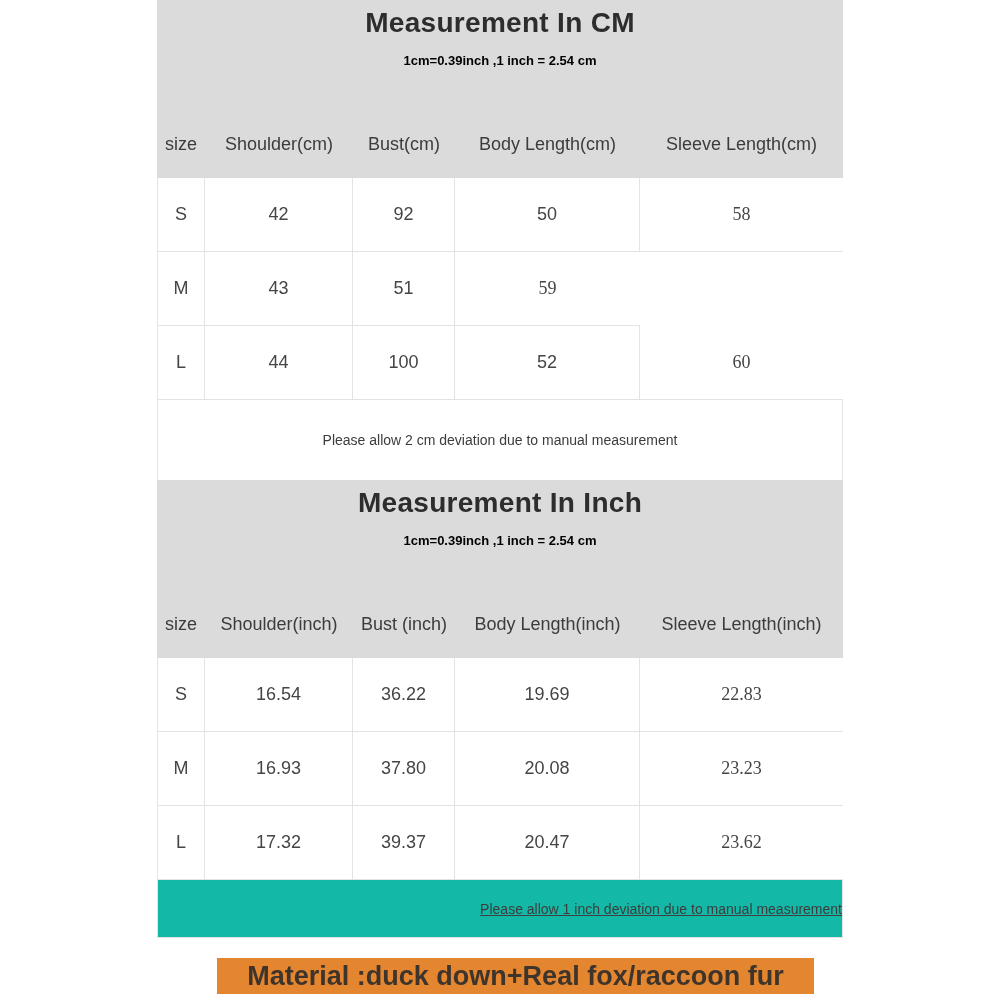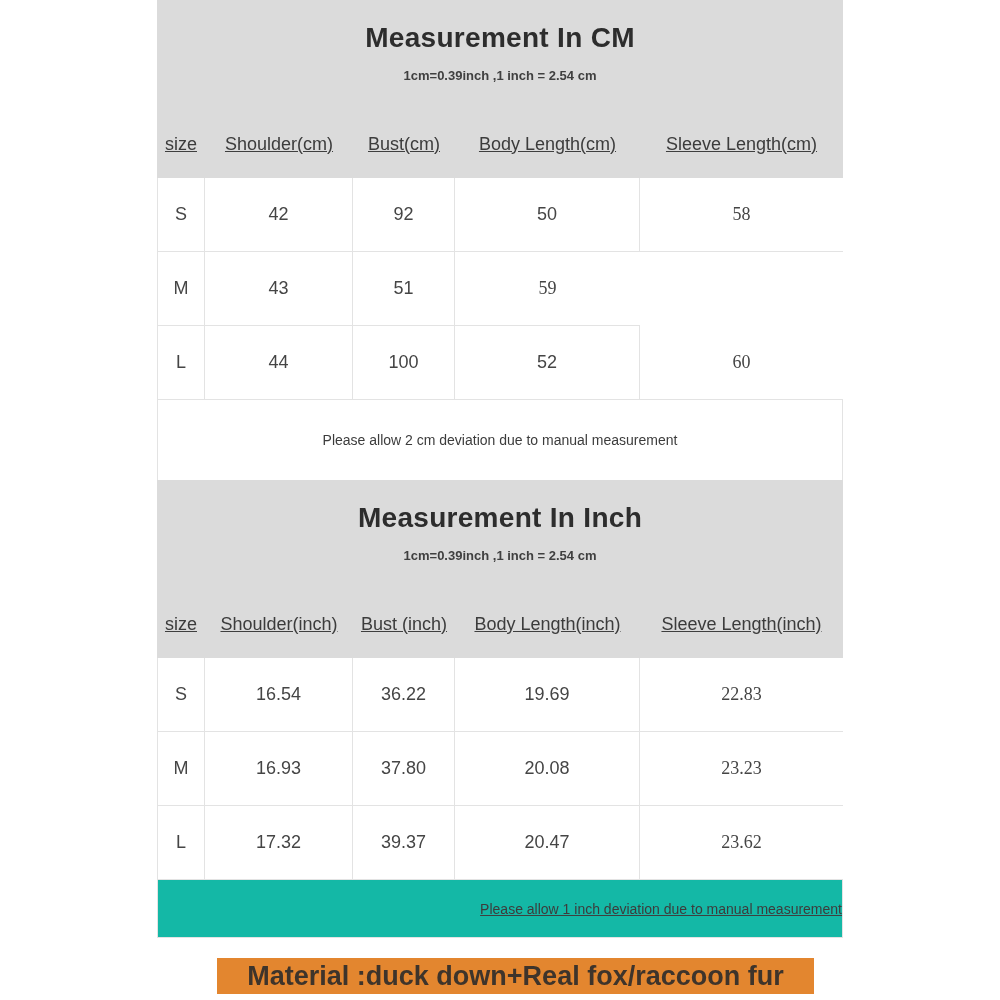--- a/index.html
+++ b/index.html
@@ -26,40 +26,39 @@
     top: 0;
     width: 686px;
   }
   
   .section-head {
     background: var(--section-bg);
   }
   .head-top {
     height: 110px;
     text-align: center;
-    padding-top: 21px;
+    padding-top: 6px;
   }
   .section-title {
     font-size: 28px;
     font-weight: bold;
     color: var(--title-text);
     line-height: 34px;
     letter-spacing: 0.3px;
   }
   .section-subtitle {
     margin-top: 13px;
     font-size: 13px;
     font-weight: 600;
-    color: #404040;
+    color: #000000;
   }
   .col-row {
     display: grid;
     grid-template-columns: 48px 148px 102px 185px 1fr;
     height: 68px;
-    text-decoration: underline;
   }
   .col-row > div {
     display: flex;
     align-items: center;
     justify-content: center;
     font-size: 18px;
     color: #3c3c3c;
   }
   
   .t-body { background: #ffffff; }

